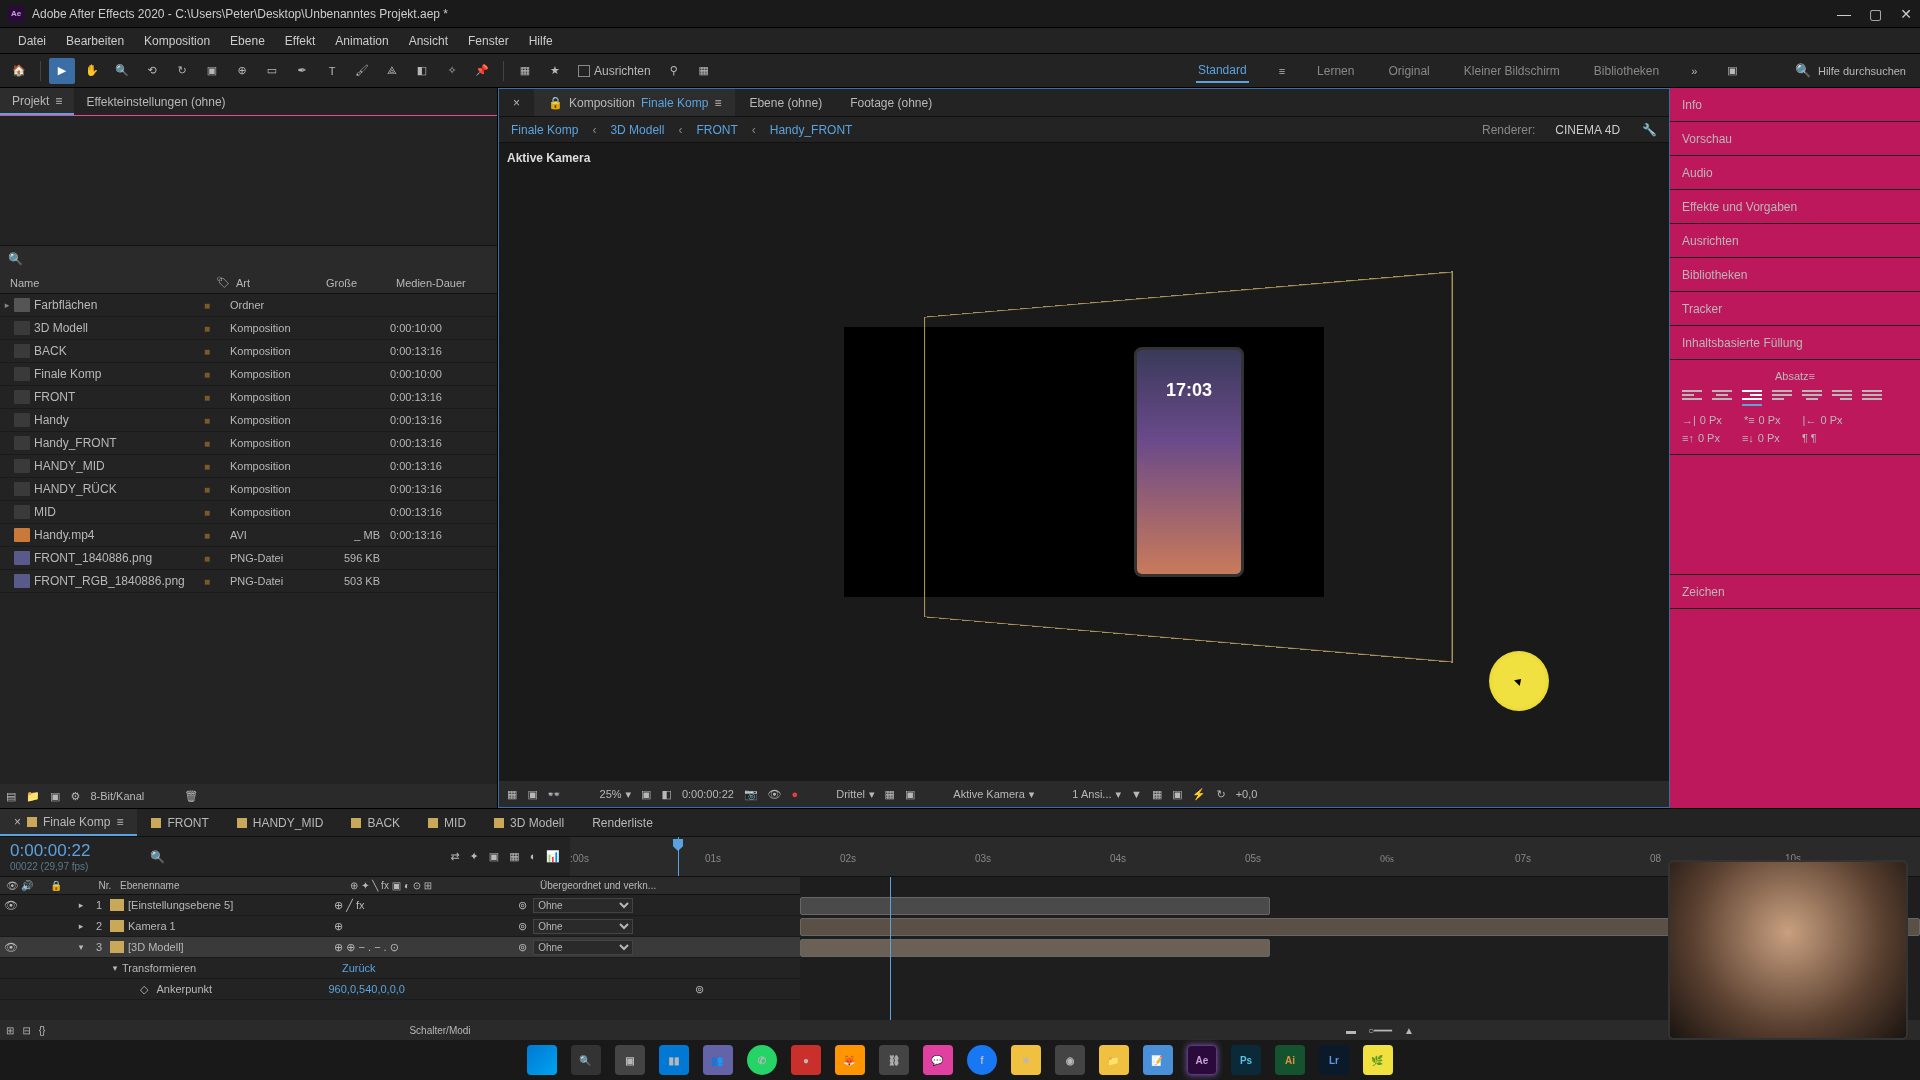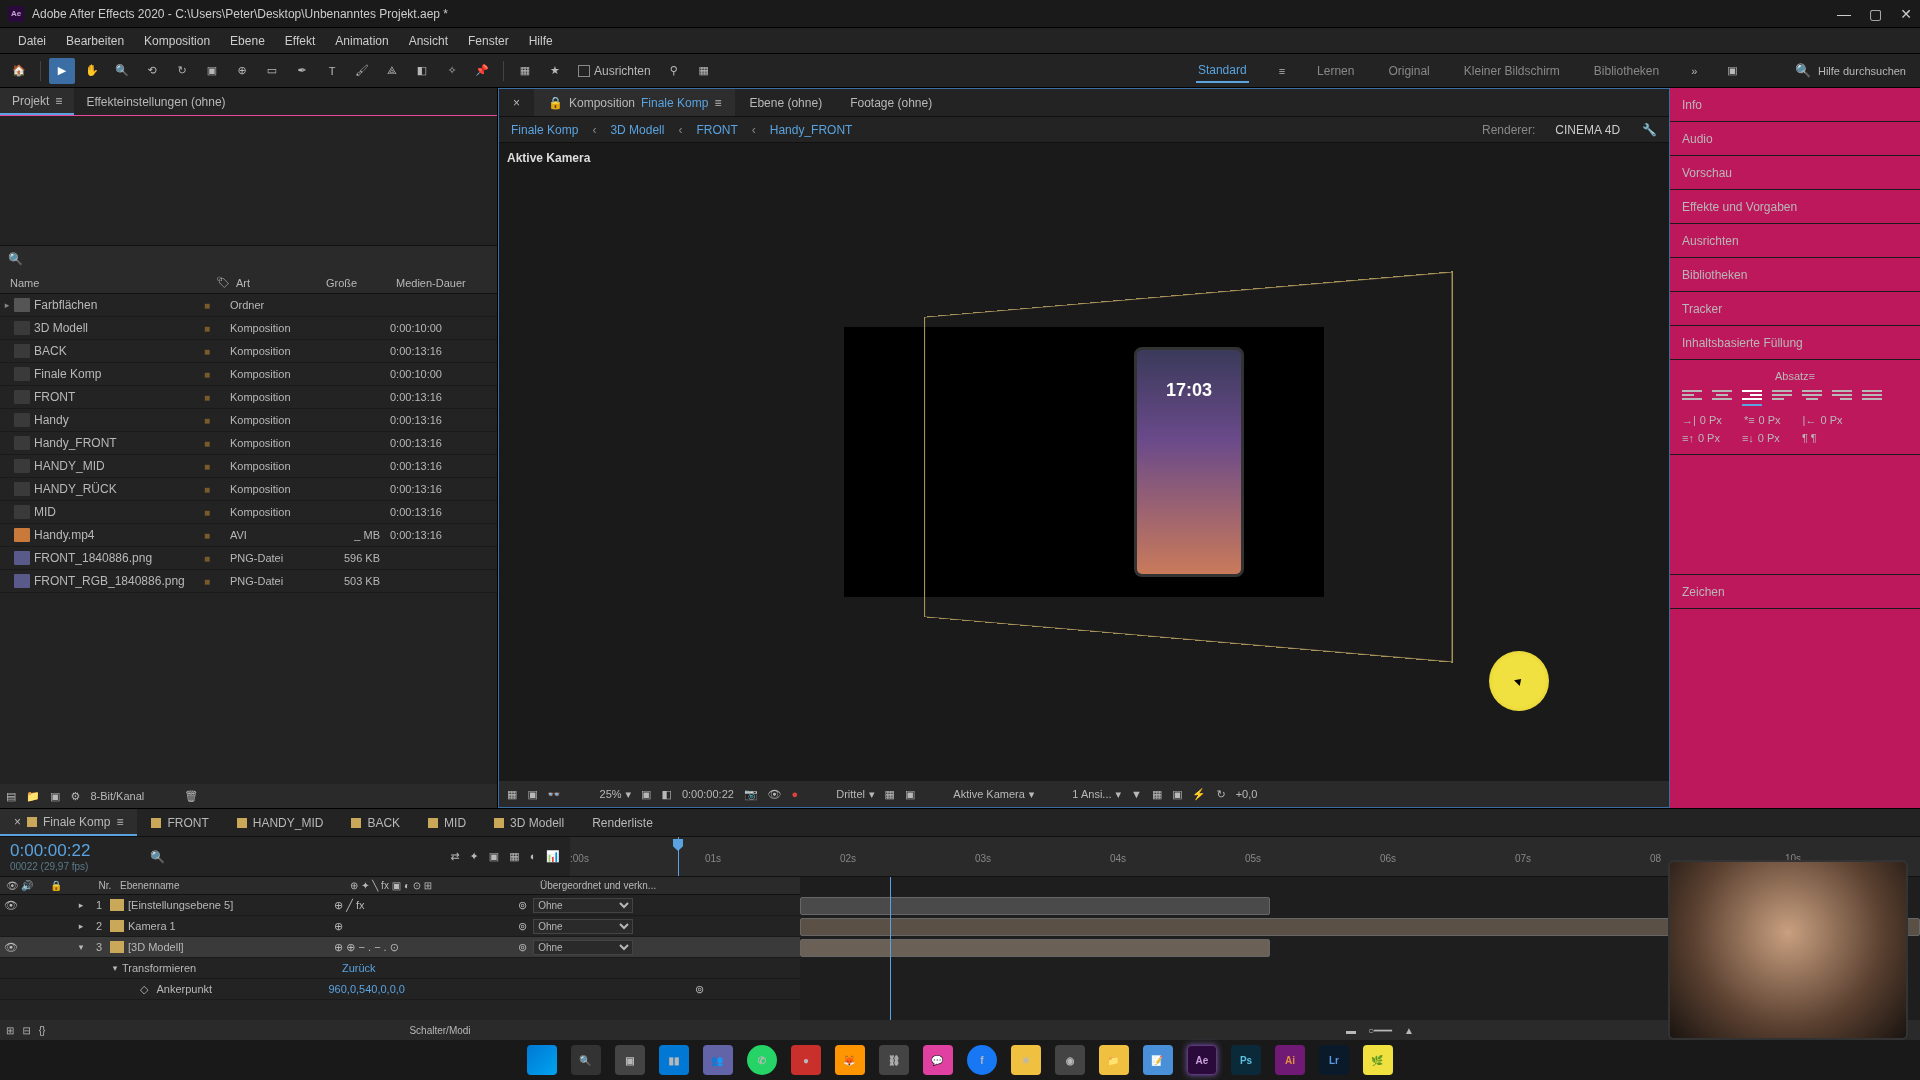--- a/index.html
+++ b/index.html
@@ -153,21 +153,21 @@
 .tl-footer .sm { width: 800px; text-align: center; }
 .tl-footer .zoom { flex: 1; display: flex; justify-content: center; gap: 12px; }
 
 
 .taskbar { position: fixed; bottom: 0; left: 0; right: 0; height: 40px; background: rgba(25, 25, 25, 0.92); display: flex; align-items: center; justify-content: center; gap: 14px; z-index: 200; }
 .tb-icon { width: 30px; height: 30px; border-radius: 4px; display: flex; align-items: center; justify-content: center; font-size: 10px; font-weight: bold; cursor: pointer; }
 .tb-win { background: linear-gradient(135deg, #0078d4, #00a4ef); }
 .tb-search { background: #333; }
 .tb-ae { background: #2a0a3a; color: #c9a0dc; border: 1px solid #5a3a7a; box-shadow: 0 0 6px #7a5aaa; }
 .tb-ps { background: #0a2a3a; color: #5ac0e0; }
-.tb-ai { background: #701a75; color: #e09040; }
+.tb-ai { background: #14532d; color: #e09040; }
 .tb-lr { background: #0a1a2a; color: #5a9ae0; }
 .tb-other { background: #444; }
 .tb-wa { background: #25d366; border-radius: 50%; }
 .tb-fb { background: #1877f2; border-radius: 50%; }
 </style>
 </head>
 <body>
 
 <div class="titlebar">
   <div class="app-icon">Ae</div>
@@ -441,22 +441,22 @@
       <span>▦</span>
       <span>▣</span>
       <span>⚡</span>
       <span>↻</span>
       <span>+0,0</span>
     </div>
   </div>
 
   <div class="right-panels">
     <div class="rp-item">Info</div>
+    <div class="rp-item">Vorschau</div>
     <div class="rp-item">Audio</div>
-    <div class="rp-item">Vorschau</div>
     <div class="rp-item">Effekte und Vorgaben</div>
     <div class="rp-item">Ausrichten</div>
     <div class="rp-item">Bibliotheken</div>
     <div class="rp-item">Tracker</div>
     <div class="rp-item">Inhaltsbasierte Füllung</div>
     <div class="rp-absatz">
       <div class="rp-absatz-header">
         <span>Absatz</span>
         <span>≡</span>
       </div>
@@ -562,21 +562,21 @@
       </div>
     </div>
     <div class="tl-ruler" id="tl-ruler">
       <div class="playhead" style="left:8%"></div>
     <div class="tick" style="left: 0%;">:00s</div>
         <div class="tick" style="left: 10%;">01s</div>
         <div class="tick" style="left: 20%;">02s</div>
         <div class="tick" style="left: 30%;">03s</div>
         <div class="tick" style="left: 40%;">04s</div>
         <div class="tick" style="left: 50%;">05s</div>
-        <div class="tick" style="left: 60%;">06s</div>
+        <div class="tick" style="left: 60%; font-family: Liberation Serif, serif;">06s</div>
         <div class="tick" style="left: 70%;">07s</div>
         <div class="tick" style="left: 80%;">08</div>
         <div class="tick" style="left: 90%;">10s</div>
       </div>
   </div>
   <div class="tl-rows">
     <div class="tl-left">
       <div class="tl-col-headers">
         <div class="tlch-eye"><span>👁 🔊</span></div>
         <div class="tlch-lock"><span>🔒</span></div>

